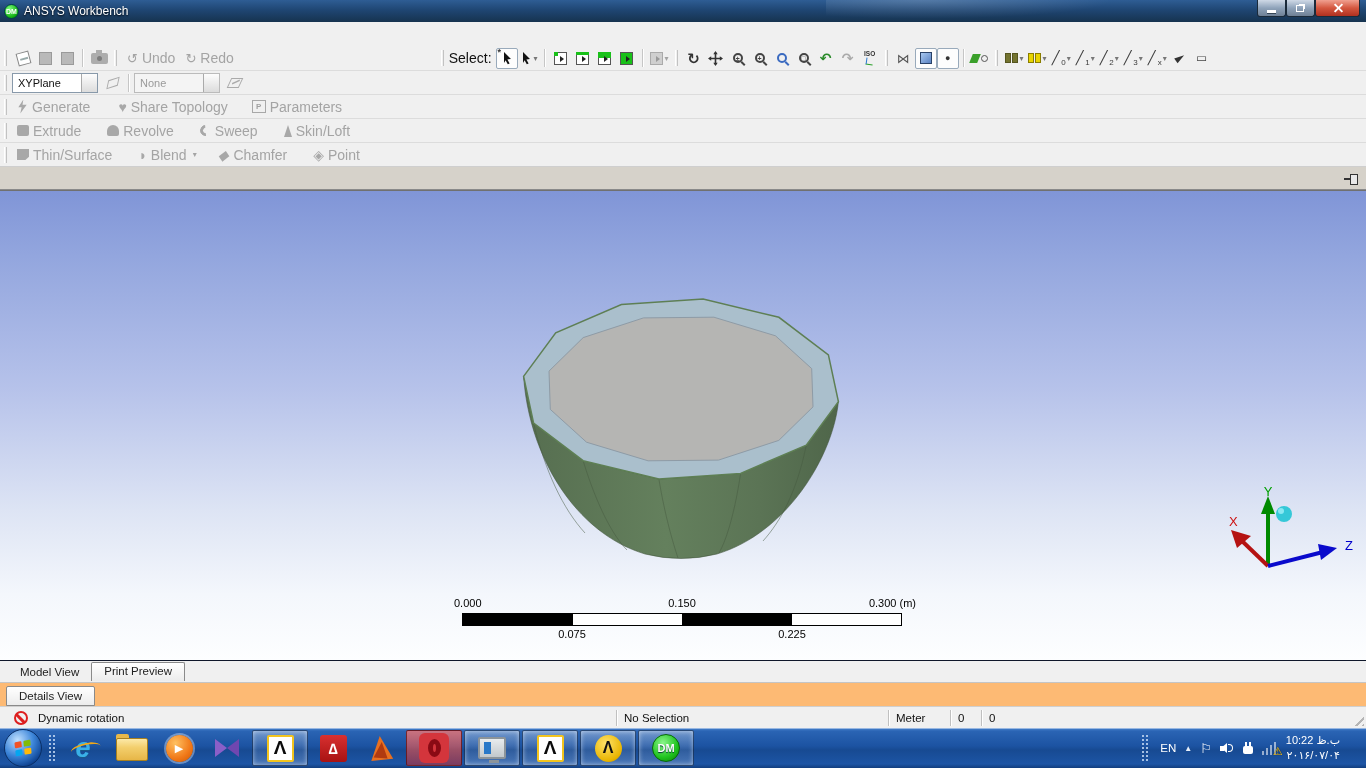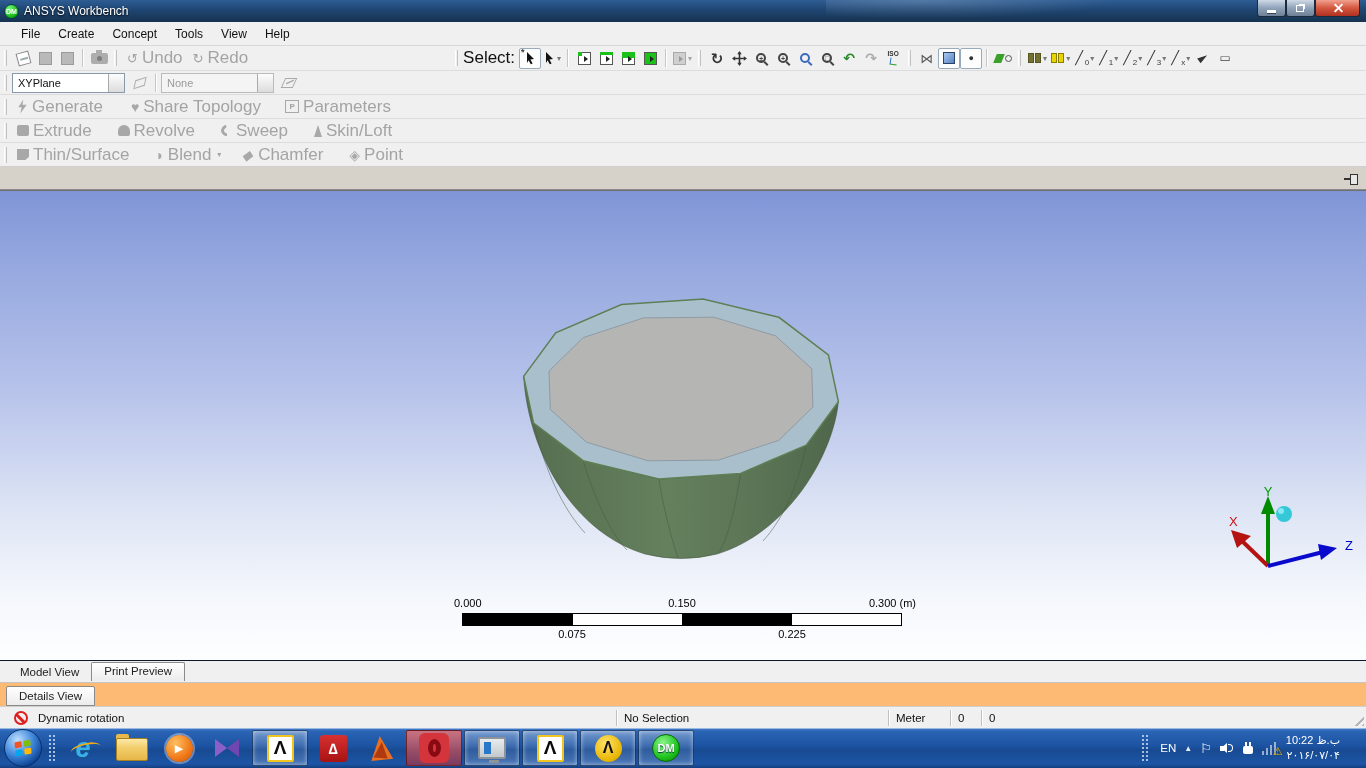--- a/index.html
+++ b/index.html
@@ -37,21 +37,21 @@
   .tb1 { top:46px; height:25px; }
   .tb2 { top:71px; height:24px; }
   .tb3 { top:95px; height:24px; }
   .tb4 { top:119px; height:24px; }
   .tb5 { top:143px; height:24px; border-bottom:1px solid #cfcfcf;}
   .grip { width:3px; height:16px; border-left:1px solid #fff; border-right:1px solid #c2c2c2; margin:0 5px 0 4px; }
   .vsep { width:2px; height:18px; border-left:1px solid #c6c6c6; border-right:1px solid #fff; margin:0 4px; }
   .tbtn { height:21px; min-width:22px; display:flex; align-items:center; justify-content:center; padding:0 2px; position:relative;}
   .tbtn.pressed { background:#fdfdfd; border:1px solid #9ab; border-radius:2px; }
   .tbtn.textbtn { padding:0 5px; gap:4px; }
-  .lbl { font-size:17px; color:#111; }
+  .lbl { font-size:14px; color:#111; }
   .dis { color:#a4a4a4 !important; }
   .dd { font-size:8px; color:#777; margin-left:2px; }
   .gly { font-size:13px; color:#333; line-height:1; }
 
   
   .ic-sheet { width:13px; height:13px; background:#fff; border:1px solid #888; transform:rotate(-15deg); position:relative;}
   .ic-sheet::after{content:"";position:absolute;left:2px;top:5px;width:8px;height:2px;background:#9aa;}
   .ic-gsq { width:13px; height:13px; background:#b9b9b9; border:1px solid #9a9a9a; }
   .ic-cam { width:17px; height:11px; background:#adadad; border-radius:2px; position:relative;}
   .ic-cam::before{content:"";position:absolute;left:5px;top:-3px;width:6px;height:3px;background:#adadad;}
@@ -81,21 +81,21 @@
   .sq2 { display:flex; gap:1px; }
   .sq2 i { width:6px; height:10px; display:block;}
   .sq2.olive i { background:#73732f; border:1px solid #55551f;}
   .sq2.yellow i { background:#e8d400; border:1px solid #8a7d00;}
   .edge-ic { position:relative; width:14px; height:14px;}
   .edge-ic .sl { position:absolute; left:1px; top:-1px; font-size:13px; color:#3a3a3a; font-weight:bold;}
   .edge-ic .num { position:absolute; right:-1px; bottom:-2px; font-size:8px; color:#3a3a3a;}
   .ic-pin-dart { width:0; height:0; border-left:10px solid #333; border-top:3.5px solid transparent; border-bottom:3.5px solid transparent; transform:rotate(-35deg);}
   .ic-rect { font-size:12px; color:#444;}
   .ic-bowtie { font-size:13px; color:#555; }
-  .combo { display:flex; width:113px; height:20px; background:#fff; border:1px solid #89a; margin-right:4px;}
+  .combo { display:flex; width:86px; height:20px; background:#fff; border:1px solid #89a; margin-right:4px;}
   .combo .val { flex:1; font-size:11px; color:#111; padding:3px 0 0 5px; white-space:nowrap; overflow:hidden;}
   .combo .cbtn { width:16px; background:linear-gradient(180deg,#fdfdfd,#dcdcdc); border-left:1px solid #aaa;
     display:flex; align-items:center; justify-content:center; font-size:8px; color:#444;}
   .combo.disabled { background:#f4f4f4; border-color:#bbb;}
   .combo.disabled .val { color:#9a9a9a;}
   .combo.disabled .cbtn { color:#aaa;}
   .ic-plane-gray { width:12px; height:8px; border:1.5px solid #aaa; transform:rotate(-18deg) skewX(-30deg); position:relative; }
   .ic-sketchpencil { width:12px; height:10px; border:1.5px solid #aaa; transform:skewX(-25deg); position:relative;}
   .ic-sketchpencil::after{content:"";position:absolute;left:2px;top:2px;width:7px;height:2px;background:#aaa;transform:rotate(-30deg);}
   .ic-lightning { width:11px; height:14px; background:#a8a8a8; clip-path:polygon(58% 0,12% 55%,42% 55%,30% 100%,88% 38%,50% 38%);}
@@ -245,28 +245,20 @@
       <span class="wbtn">
           <span class="glyph-res"></span>
         </span>
       <span class="wbtn close">
           <span class="glyph-x1"></span>
           <span class="glyph-x2"></span>
         </span>
     </span>
   </div>
 
-  <div class="menubar">
-    <span class="menu-item">File</span>
-    <span class="menu-item">Create</span>
-    <span class="menu-item">Concept</span>
-    <span class="menu-item">Tools</span>
-    <span class="menu-item">View</span>
-    <span class="menu-item">Help</span>
-  </div>
 
   <div class="tbrow tb1">
     <span class="grip"></span>
     <span class="tbtn">
         <span class="ic-sheet"></span>
       </span>
     <span class="tbtn">
         <span class="ic-gsq"></span>
       </span>
     <span class="tbtn">

